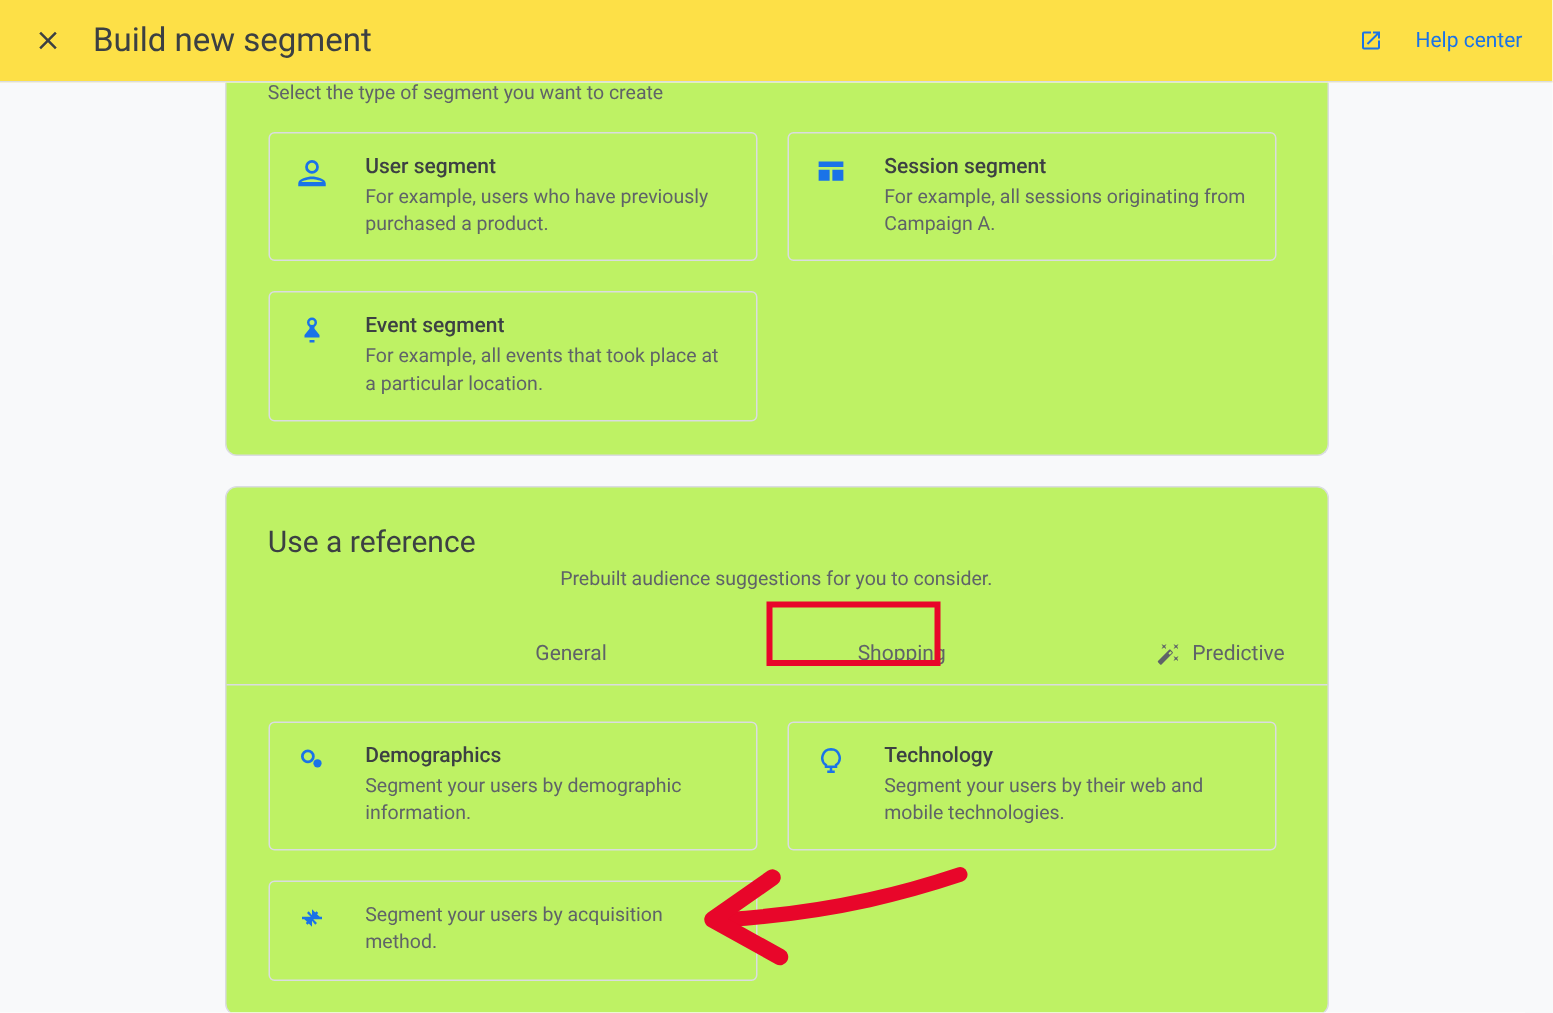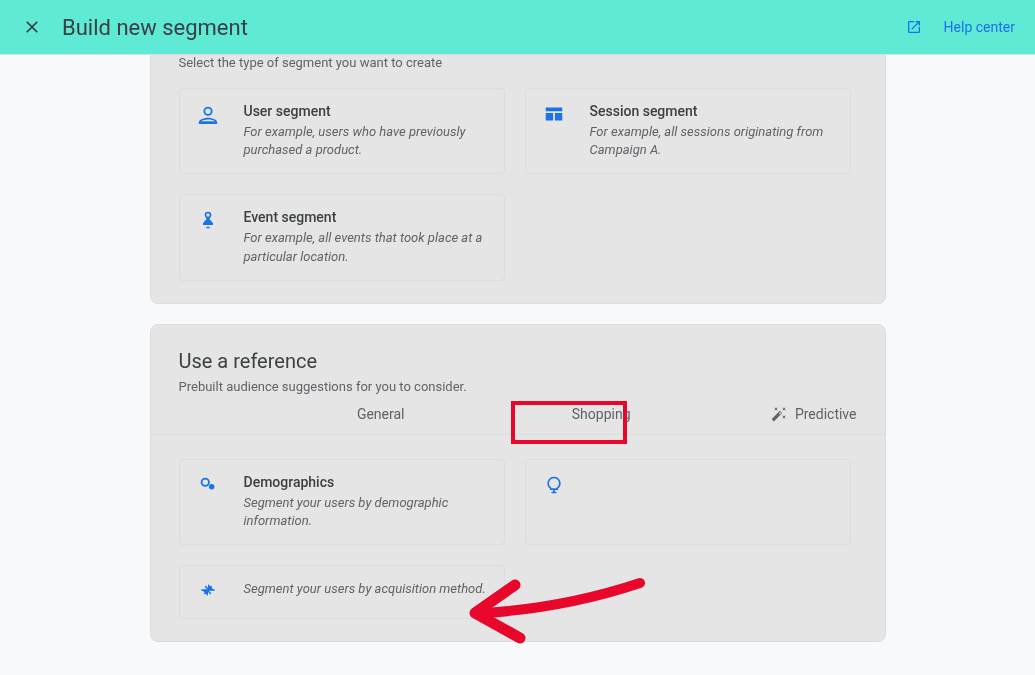--- a/index.html
+++ b/index.html
@@ -10,21 +10,21 @@
     height: 675px;
     overflow: hidden;
     position: relative;
   }
   .header {
     display: flex;
     align-items: center;
     height: 55px;
     padding: 0 20px;
     border-bottom: 1px solid #dadce0;
-    background: #5eead4;
+    background: #fde047;
   }
   .close-btn {
     width: 24px; height: 24px;
     display: flex; align-items: center; justify-content: center;
     cursor: pointer;
     margin-right: 18px;
     color: #3c4043;
   }
   .page-title {
     font-size: 22px;
@@ -40,21 +40,21 @@
     cursor: pointer;
     gap: 22px;
   }
   .content {
     background: #f8f9fa;
     height: calc(100% - 55px);
     padding: 0;
     overflow: hidden;
   }
   .panel {
-    background: #e5e5e5;
+    background: #bef264;
     border: 1px solid #dadce0;
     border-radius: 8px;
     margin: 0 auto 20px auto;
     width: 736px;
     padding: 20px 28px 22px 28px;
   }
   .panel.first {
     border-top-left-radius: 0;
     border-top-right-radius: 0;
     border-top: none;
@@ -94,31 +94,32 @@
   .card-title {
     font-size: 14px;
     font-weight: 500;
     color: #3c4043;
     margin-bottom: 4px;
   }
   .card-desc {
     font-size: 13px;
     color: #5f6368;
     line-height: 1.4;
-    font-style: italic;
   }
   .section-title {
     font-size: 20px;
     color: #3c4043;
     margin-bottom: 6px;
     margin-top: 4px;
   }
   .section-sub {
     font-size: 13px;
     color: #5f6368;
+    margin-bottom: 22px;
+    text-align: center;
   }
   .tabs {
     display: flex;
     border-bottom: 1px solid #dadce0;
     margin: 0 -28px 24px -28px;
     padding: 0 28px;
   }
   .tab {
     flex: 1;
     text-align: center;
@@ -238,20 +239,24 @@
           <div class="card-title">Demographics</div>
           <div class="card-desc">Segment your users by demographic information.</div>
         </div>
       </div>
       <div class="card">
         <div class="card-icon">
           <svg width="20" height="22" viewBox="0 0 24 24">
               <path fill="none" stroke="#1a73e8" stroke-width="2" d="M9 21h6M12 17v4M12 3a7 7 0 0 0-4 12.7V17h8v-1.3A7 7 0 0 0 12 3z"></path>
             </svg>
         </div>
+        <div class="card-body">
+          <div class="card-title">Technology</div>
+          <div class="card-desc">Segment your users by their web and mobile technologies.</div>
+        </div>
       </div>
     </div>
     <div class="cards-row">
       <div class="card">
         <div class="card-icon">
           <svg width="20" height="20" viewBox="0 0 24 24">
               <path fill="#1a73e8" d="M7 7l5 5 5-5H7zm10 10l-5-5-5 5h10z" transform="rotate(45 12 12)"></path>
               <path fill="#1a73e8" d="M4 11h7l-3-3 1.4-1.4L13.8 12l-5.4 5.4L7 16l3-3H4v-2zm16 2h-7l3 3-1.4 1.4L10.2 12l5.4-5.4L17 8l-3 3h6v2z"></path>
             </svg>
         </div>

